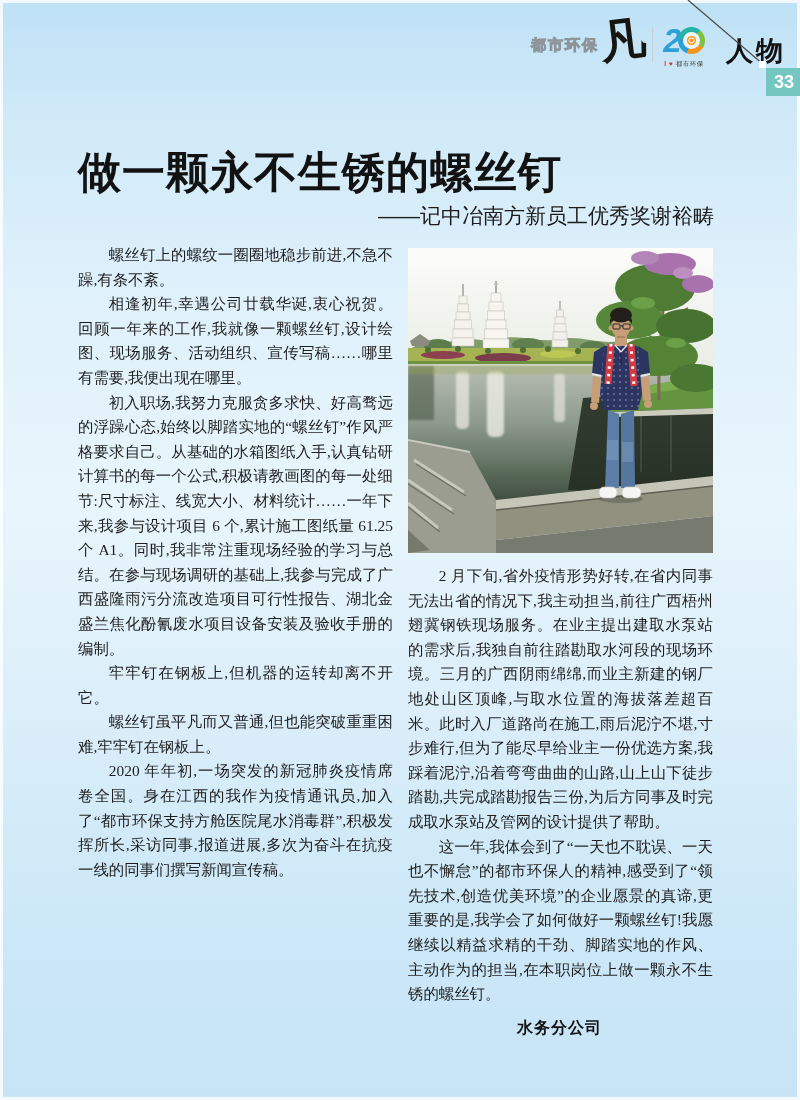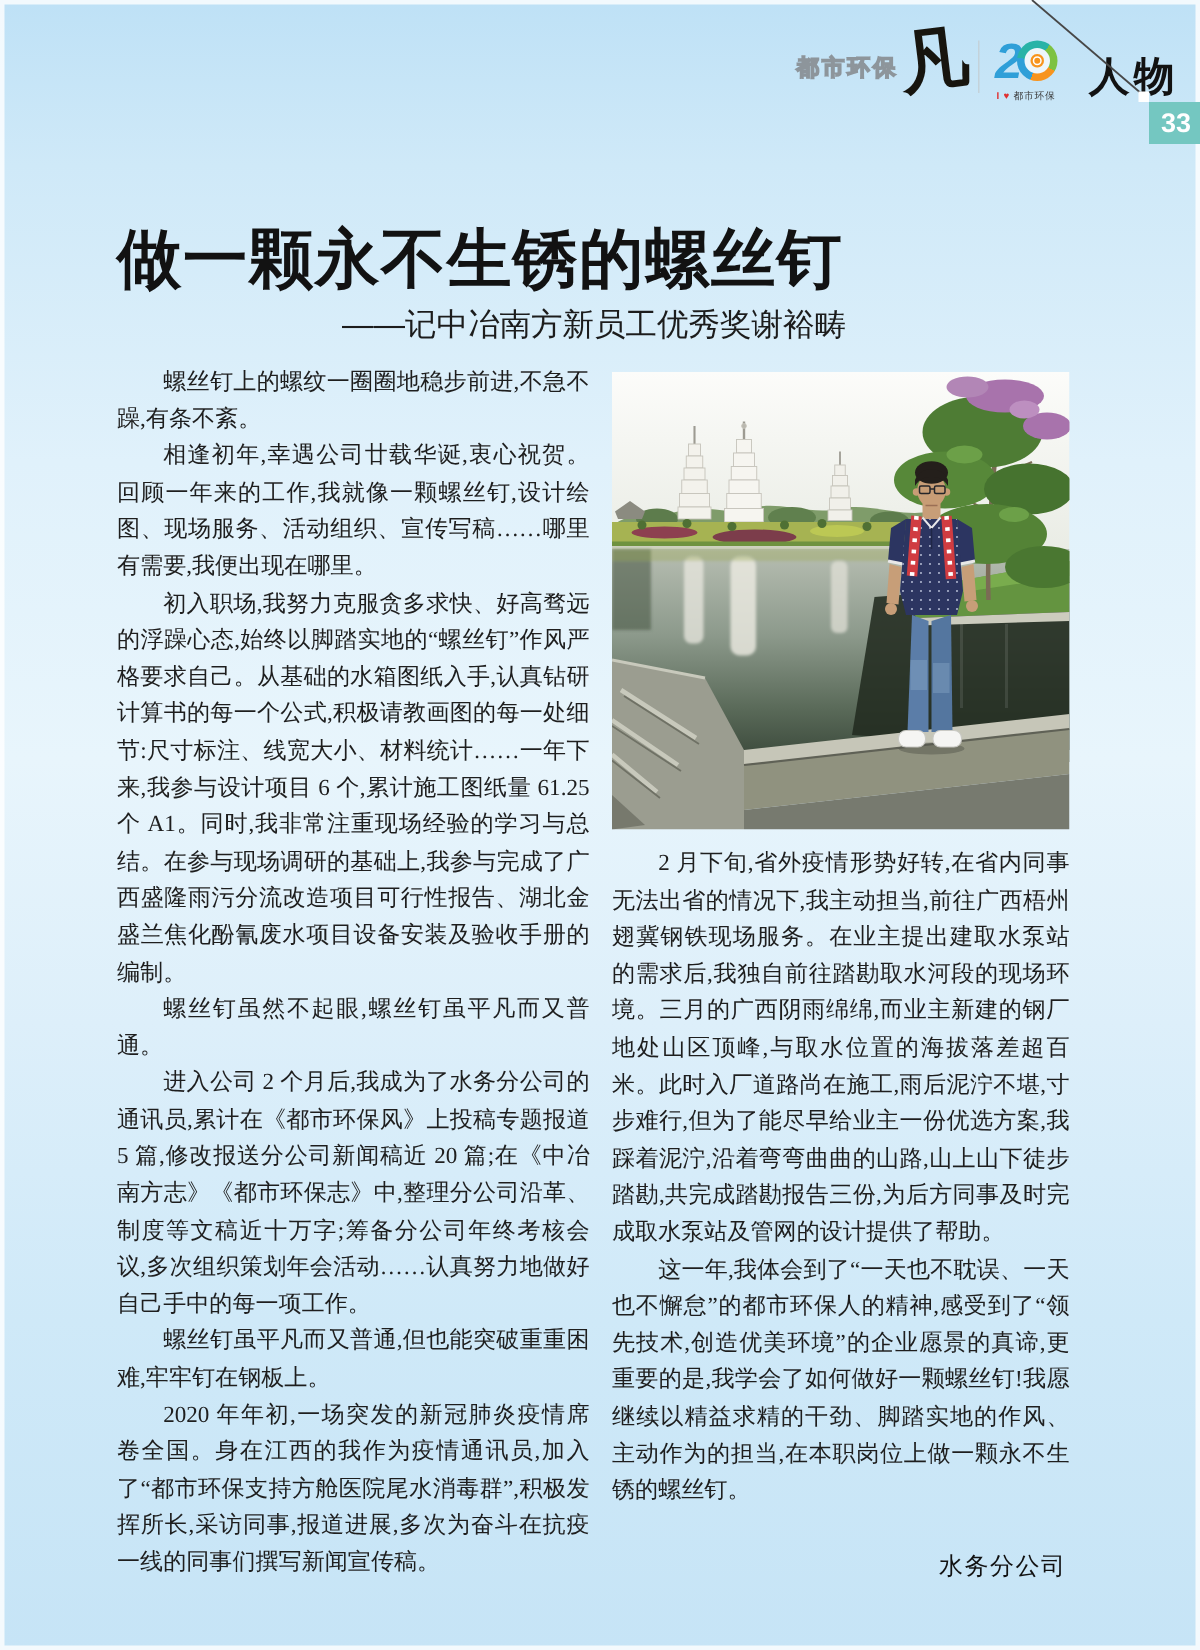--- a/index.html
+++ b/index.html
@@ -30,30 +30,30 @@
     font-size:27px;font-weight:900;letter-spacing:3px;color:#121212;}
   .corner-line{position:absolute;left:672px;top:0;}
   .corner-square{position:absolute;left:759px;top:61px;width:7px;height:7px;background:#ffffff;}
   .page-badge{position:absolute;left:766px;top:68px;width:36px;height:28px;background:#74c7c1;
     color:#ffffff;font-family:"Liberation Sans","DejaVu Sans",sans-serif;font-size:18px;font-weight:bold;
     display:flex;align-items:center;justify-content:center;}
   
   .title{position:absolute;left:78px;top:144px;width:636px;margin:0;
     font-family:"Liberation Sans","DejaVu Sans",sans-serif;font-size:43px;font-weight:900;
     letter-spacing:1px;color:#121212;}
-  .subtitle{position:absolute;left:78px;top:202px;width:636px;margin:0;text-align:center;
+  .subtitle{position:absolute;left:78px;top:202px;width:636px;margin:0;text-align:right;
     font-family:"Liberation Sans","DejaVu Sans",sans-serif;font-size:21px;font-weight:500;color:#1c1c1c;}
   
   .col{position:absolute;font-size:15.4px;line-height:24.6px;color:#1e1e1e;text-align:justify;}
   .col p{margin:0;text-indent:2em;}
   .col-left{left:78px;top:243px;width:315px;}
   .col-right{left:408px;top:248px;width:305px;}
   .photo{margin:0 0 11px 0;width:305px;height:305px;line-height:0;}
-  .signature{margin-top:26px;text-align:right;font-family:"Liberation Sans","DejaVu Sans",sans-serif;
-    font-size:16px;font-weight:normal;letter-spacing:1px;color:#111;padding-right:2px;}
+  .signature{margin-top:9px;text-align:center;font-family:"Liberation Sans","DejaVu Sans",sans-serif;
+    font-size:16px;font-weight:bold;letter-spacing:1px;color:#111;padding-right:2px;}
 </style>
 </head>
 <body>
 
 <div class="page">
 
   <span class="brand-text">都市环保</span>
   <span class="brand-calligraphy">凡</span>
   <span class="hdr-divider"></span>
   <div class="anniv">
@@ -77,22 +77,21 @@
   <div class="corner-square"></div>
   <div class="page-badge">33</div>
 
   <h1 class="title">做一颗永不生锈的螺丝钉</h1>
   <h2 class="subtitle">——记中冶南方新员工优秀奖谢裕畴</h2>
 
   <section class="col col-left">
     <p>螺丝钉上的螺纹一圈圈地稳步前进,不急不躁,有条不紊。</p>
     <p>相逢初年,幸遇公司廿载华诞,衷心祝贺。回顾一年来的工作,我就像一颗螺丝钉,设计绘图、现场服务、活动组织、宣传写稿……哪里有需要,我便出现在哪里。</p>
     <p>初入职场,我努力克服贪多求快、好高骛远的浮躁心态,始终以脚踏实地的“螺丝钉”作风严格要求自己。从基础的水箱图纸入手,认真钻研计算书的每一个公式,积极请教画图的每一处细节:尺寸标注、线宽大小、材料统计……一年下来,我参与设计项目 6 个,累计施工图纸量 61.25 个 A1。同时,我非常注重现场经验的学习与总结。在参与现场调研的基础上,我参与完成了广西盛隆雨污分流改造项目可行性报告、湖北金盛兰焦化酚氰废水项目设备安装及验收手册的编制。</p>
-    <p>螺丝钉虽然不起眼,螺丝钉虽平凡而又普通。</p>
-    <p>进入公司 2 个月后,我成为了水务分公司的通讯员,累计在《都市环保风》上投稿专题报道 5 篇,修改报送分公司新闻稿近 20 篇;在《中冶南方志》《都市环保志》中,整理分公司沿革、制度等文稿近十万字;筹备分公司年终考核会议,多次组织策划年会活动……认真努力地做好自己手中的每一项工作。</p>
+    <p>牢牢钉在钢板上,但机器的运转却离不开它。</p>
     <p>螺丝钉虽平凡而又普通,但也能突破重重困难,牢牢钉在钢板上。</p>
     <p>2020 年年初,一场突发的新冠肺炎疫情席卷全国。身在江西的我作为疫情通讯员,加入了“都市环保支持方舱医院尾水消毒群”,积极发挥所长,采访同事,报道进展,多次为奋斗在抗疫一线的同事们撰写新闻宣传稿。</p>
   </section>
 
   <section class="col col-right">
     <figure class="photo">
       <svg width="305" height="305" viewBox="0 0 305 305">
         <defs>
           <linearGradient id="sky" x1="0" y1="0" x2="0" y2="1">
             <stop offset="0" stop-color="#fcfcfa"></stop>

